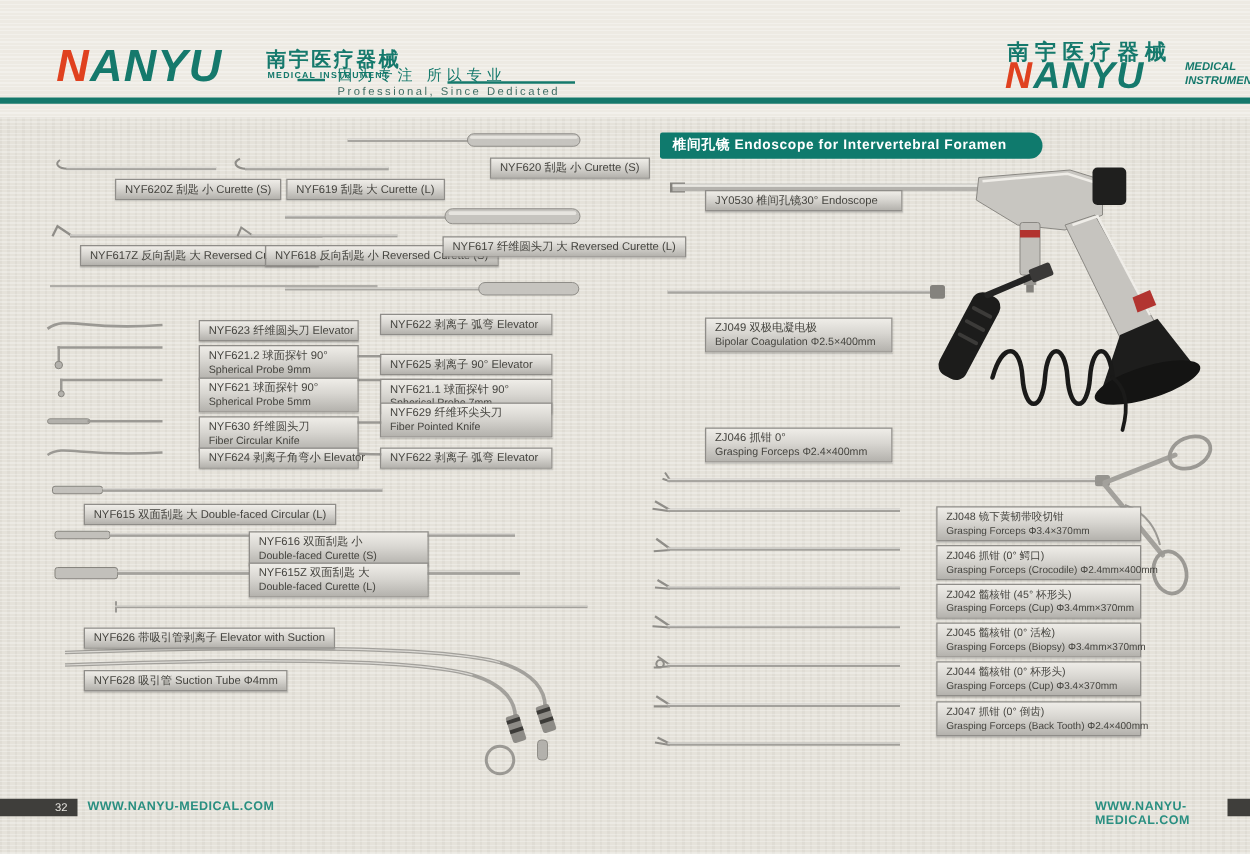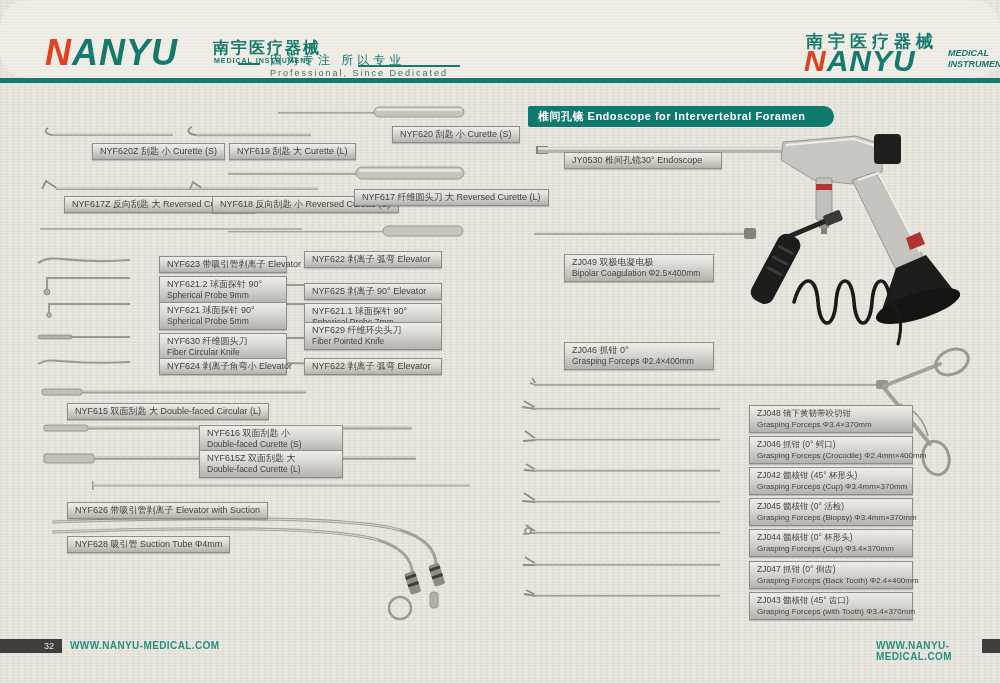--- a/index.html
+++ b/index.html
@@ -1,23 +1,23 @@
 <!DOCTYPE html>
 <html><head>
 <meta charset="utf-8">
 <style>
   html,body{margin:0;padding:0;}
   body{font-family:"Liberation Sans","DejaVu Sans",sans-serif;}
   #stage{position:relative;width:1000px;height:683px;overflow:hidden;
     background-color:#e5e2da;
     background-image:repeating-linear-gradient(0deg,rgba(255,255,255,.28) 0 1px,rgba(0,0,0,0) 1px 3px),
                      repeating-linear-gradient(90deg,rgba(110,105,95,.05) 0 2px,rgba(0,0,0,0) 2px 6px);}
-  .header-band{position:absolute;left:0;top:0;width:1000px;height:78px;
+  .header-band{position:absolute;left:0;top:0;width:1000px;height:94px;
     background-color:#edeae3;
-    background-image:repeating-linear-gradient(0deg,rgba(255,255,255,.3) 0 1px,rgba(0,0,0,0) 1px 3px);border-radius:27px;}
+    background-image:repeating-linear-gradient(0deg,rgba(255,255,255,.3) 0 1px,rgba(0,0,0,0) 1px 3px);}
   .top-rule{position:absolute;left:0;top:78px;width:1000px;height:5px;background:#15796c;}
   
   .logo-left{position:absolute;left:45px;top:36px;}
   .brand-big{font-size:36px;font-weight:bold;font-style:italic;letter-spacing:1px;color:#15796c;line-height:34px;}
   .brand-big .n-red{color:#e0411f;}
   .logo-cn-left{position:absolute;left:213px;top:38px;font-size:16px;font-weight:bold;color:#15796c;letter-spacing:2px;}
   .logo-sub-left{position:absolute;left:214px;top:57px;font-size:7px;font-weight:bold;color:#15796c;letter-spacing:1px;}
   .dash-line{position:absolute;left:238px;top:63px;width:22px;height:2px;background:#15796c;}
   .slogan-cn{position:absolute;left:270px;top:52px;font-size:12px;font-weight:normal;color:#15796c;letter-spacing:4px;}
   .slogan-line{position:absolute;left:358px;top:65px;width:102px;height:2px;background:#15796c;}
@@ -208,21 +208,21 @@
       <div class="l1">NYF617Z 反向刮匙 大  Reversed Curette (L)</div>
     </div>
   <div class="lbl" style="left:188px;top:196px">
       <div class="l1">NYF618 反向刮匙 小  Reversed Curette (S)</div>
     </div>
   <div class="lbl" style="left:330px;top:189px">
       <div class="l1">NYF617 纤维圆头刀 大  Reversed Curette (L)</div>
     </div>
 
   <div class="lbl" style="left:135px;top:256px;width:112px">
-      <div class="l1">NYF623 带吸引管剥离子 Elevator</div>
+      <div class="l1">NYF623 纤维圆头刀 Elevator</div>
     </div>
   <div class="lbl" style="left:135px;top:276px;width:112px">
       <div class="l1">NYF621.2 球面探针 90°</div>
       <div class="l2">Spherical Probe  9mm</div>
     </div>
   <div class="lbl" style="left:135px;top:302px;width:112px">
       <div class="l1">NYF621 球面探针 90°</div>
       <div class="l2">Spherical Probe 5mm</div>
     </div>
   <div class="lbl" style="left:135px;top:333px;width:112px">
@@ -384,23 +384,19 @@
       <div class="l2">Grasping Forceps (Biopsy)  Φ3.4mm×370mm</div>
     </div>
   <div class="lbl small" style="left:725px;top:529px;width:148px">
       <div class="l1">ZJ044 髓核钳 (0° 杯形头)</div>
       <div class="l2">Grasping Forceps (Cup)  Φ3.4×370mm</div>
     </div>
   <div class="lbl small" style="left:725px;top:561px;width:148px">
       <div class="l1">ZJ047 抓钳 (0° 倒齿)</div>
       <div class="l2">Grasping Forceps (Back Tooth)  Φ2.4×400mm</div>
     </div>
-  <div class="lbl small" style="left:725px;top:592px;width:148px">
-      <div class="l1">ZJ043 髓核钳 (45° 齿口)</div>
-      <div class="l2">Grasping Forceps (with Tooth) Φ3.4×370mm</div>
-    </div>
 
   <div class="badge left">32</div>
   <div class="site left">WWW.NANYU-MEDICAL.COM</div>
   <div class="site right">WWW.NANYU-MEDICAL.COM</div>
   <div class="badge right">50</div>
 
 </div>
 
 </body></html>

